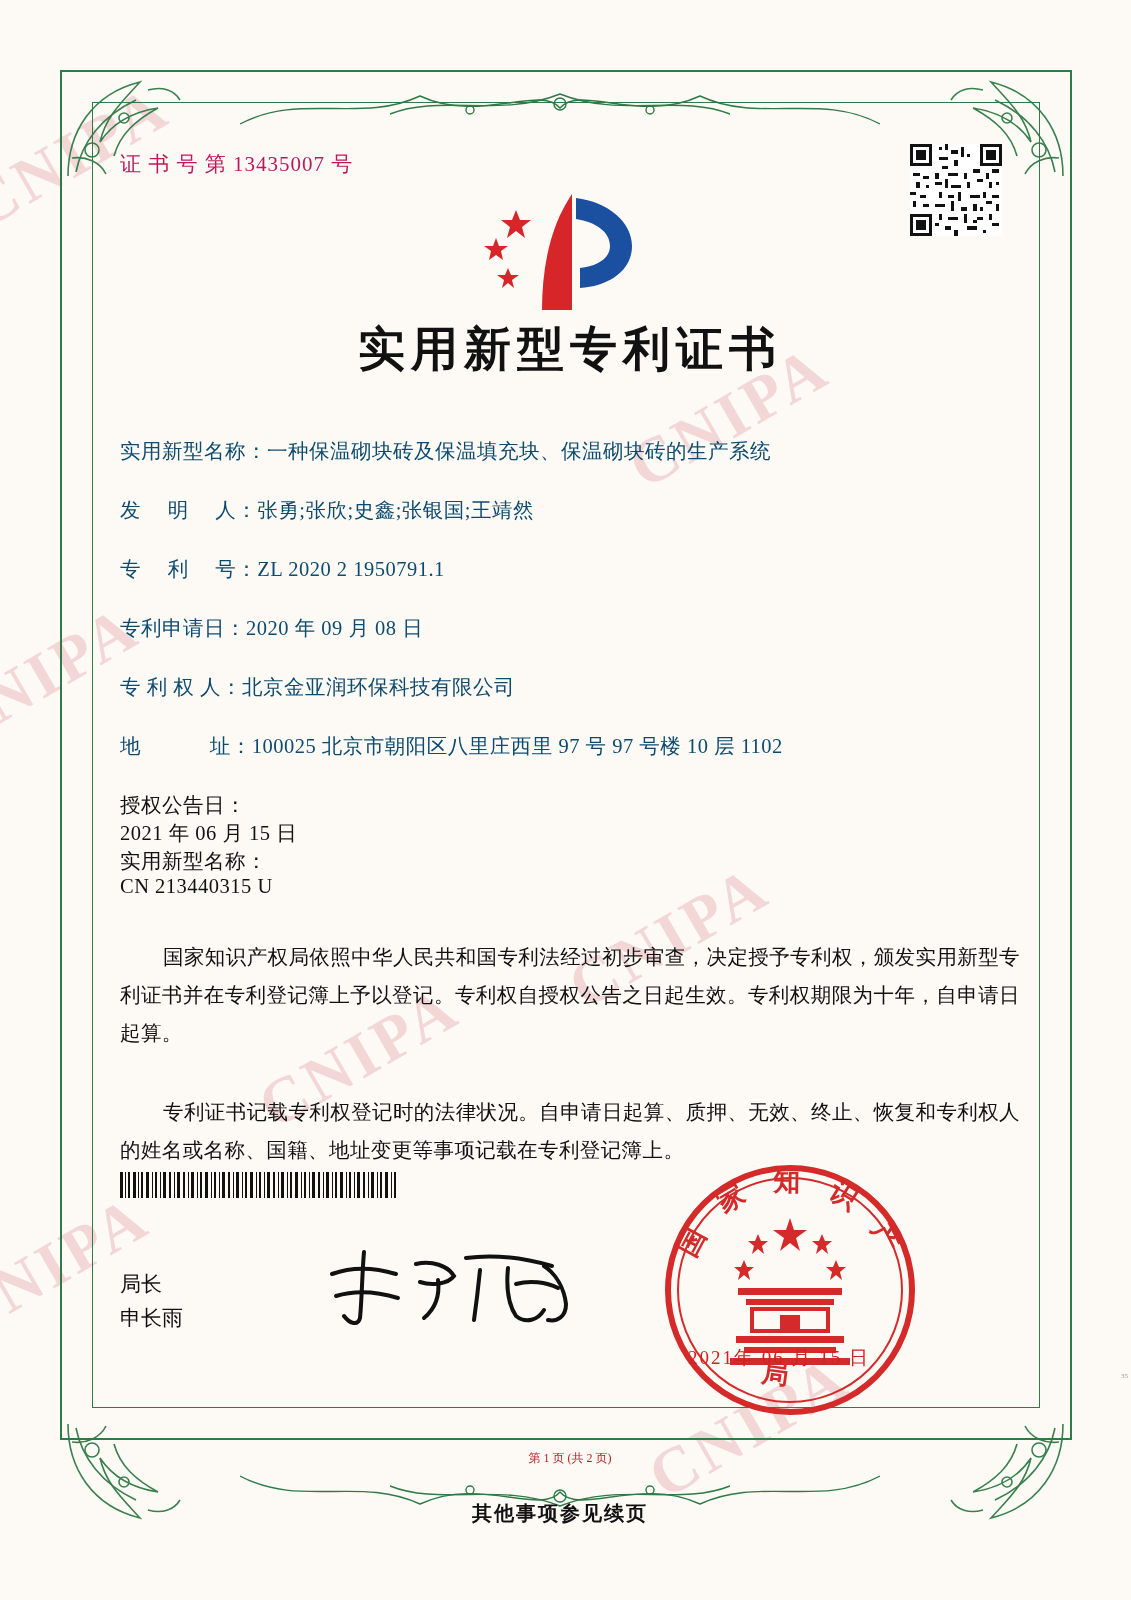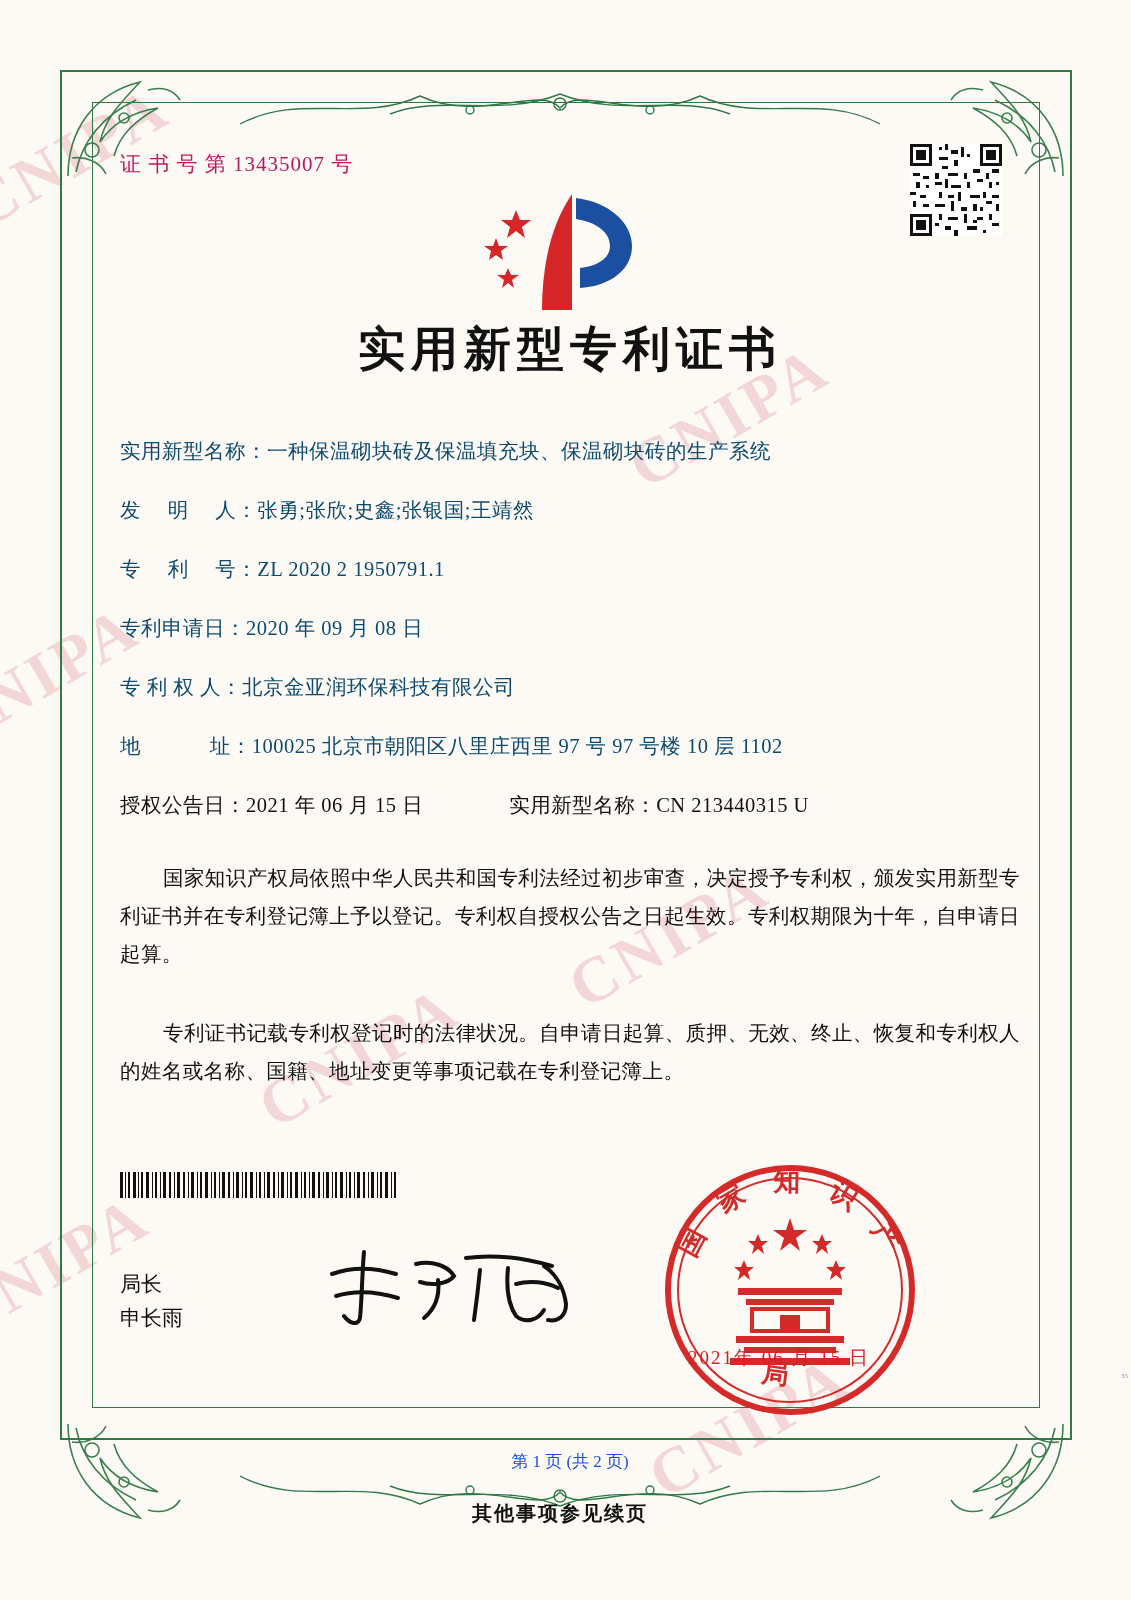--- a/index.html
+++ b/index.html
@@ -88,21 +88,21 @@
   .field{
     display:flex;align-items:baseline;
     font-size:20.5px;color:#0c4a6e;margin-bottom:31px;
     letter-spacing:.5px;
   }
   .lab{white-space:pre;}
   .val{}
 
   .field-row{
     display:flex;align-items:baseline;font-size:20.5px;color:#111;
-    margin-bottom:29px;letter-spacing:.5px;
+    margin-bottom:29px;letter-spacing:.5px;flex-direction:column;
   }
   .gap{display:inline-block;width:86px;}
 
   .para{
     font-size:20.5px;color:#111;line-height:1.85;
     text-indent:2.1em;margin-top:41px;letter-spacing:.4px;
     text-align:justify;
   }
 
   
@@ -123,21 +123,21 @@
     position:absolute;left:540px;top:1010px;width:260px;height:260px;
   }
   .seal-date{
     position:absolute;left:568px;top:1195px;font-size:19px;color:#cf2222;
     letter-spacing:2px;
     font-family:Liberation Serif, serif;
   }
 
   .page-no{
     position:absolute;left:0;top:1300px;width:900px;text-align:center;
-    font-size:17px;color:#1d4ed8;
+    font-size:12px;color:#b91c1c;
   }
 
   .footer-note{
     position:absolute;left:0;top:1500px;width:1120px;text-align:center;
     font-size:20px;color:#111;font-weight:bold;letter-spacing:2px;
   }
   .edge-mark{
     position:absolute;right:3px;top:1372px;font-size:7px;color:#999;
   }
 </style>

